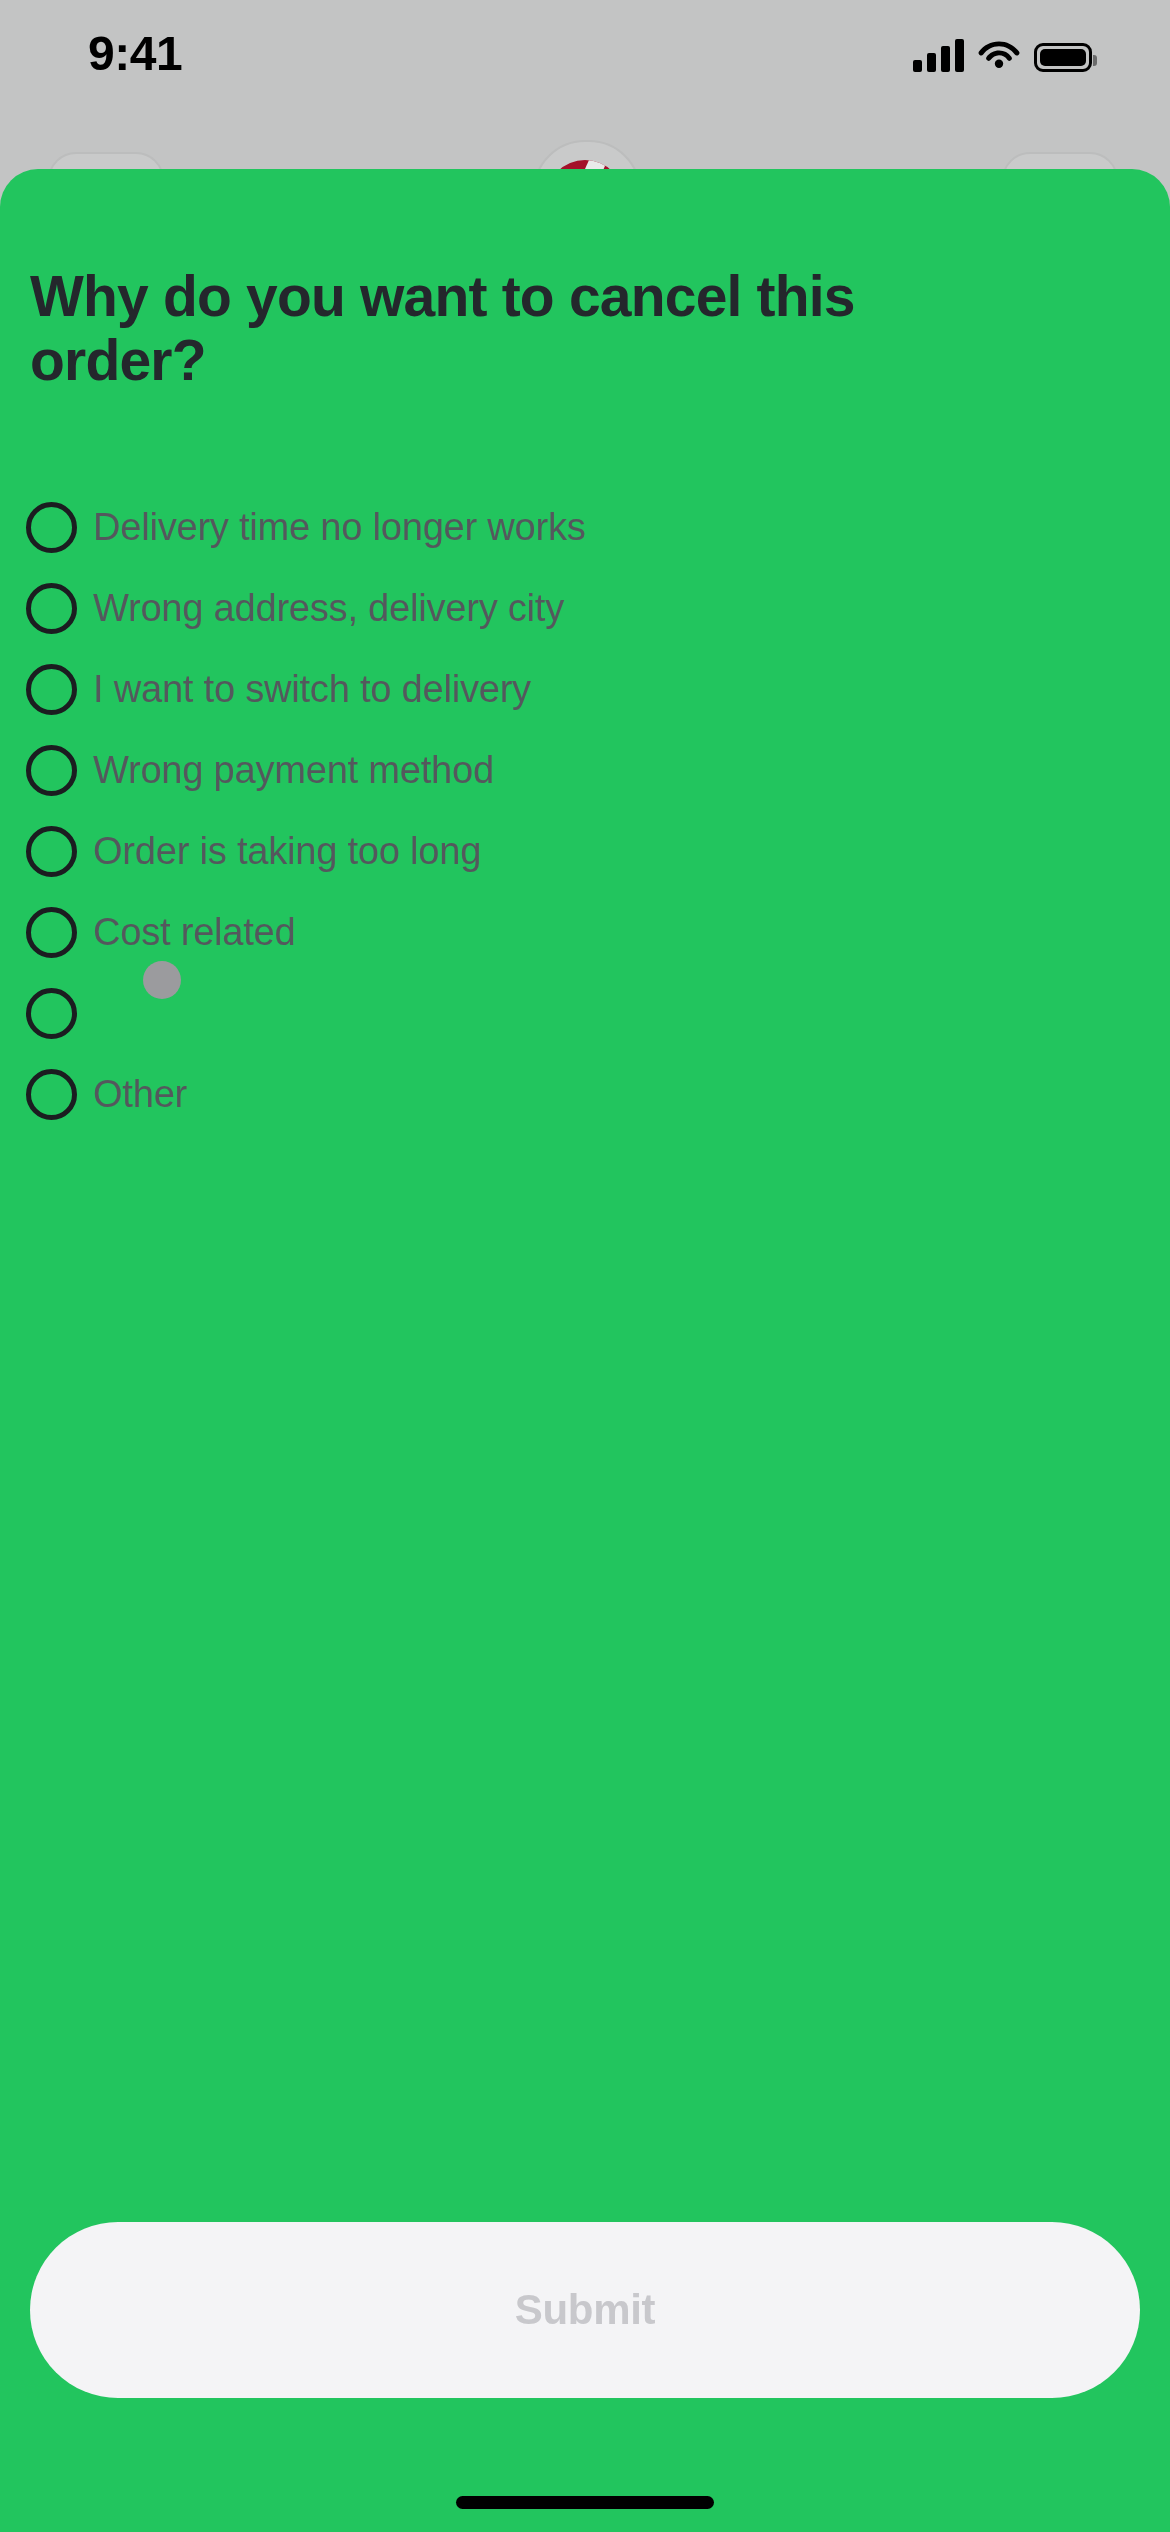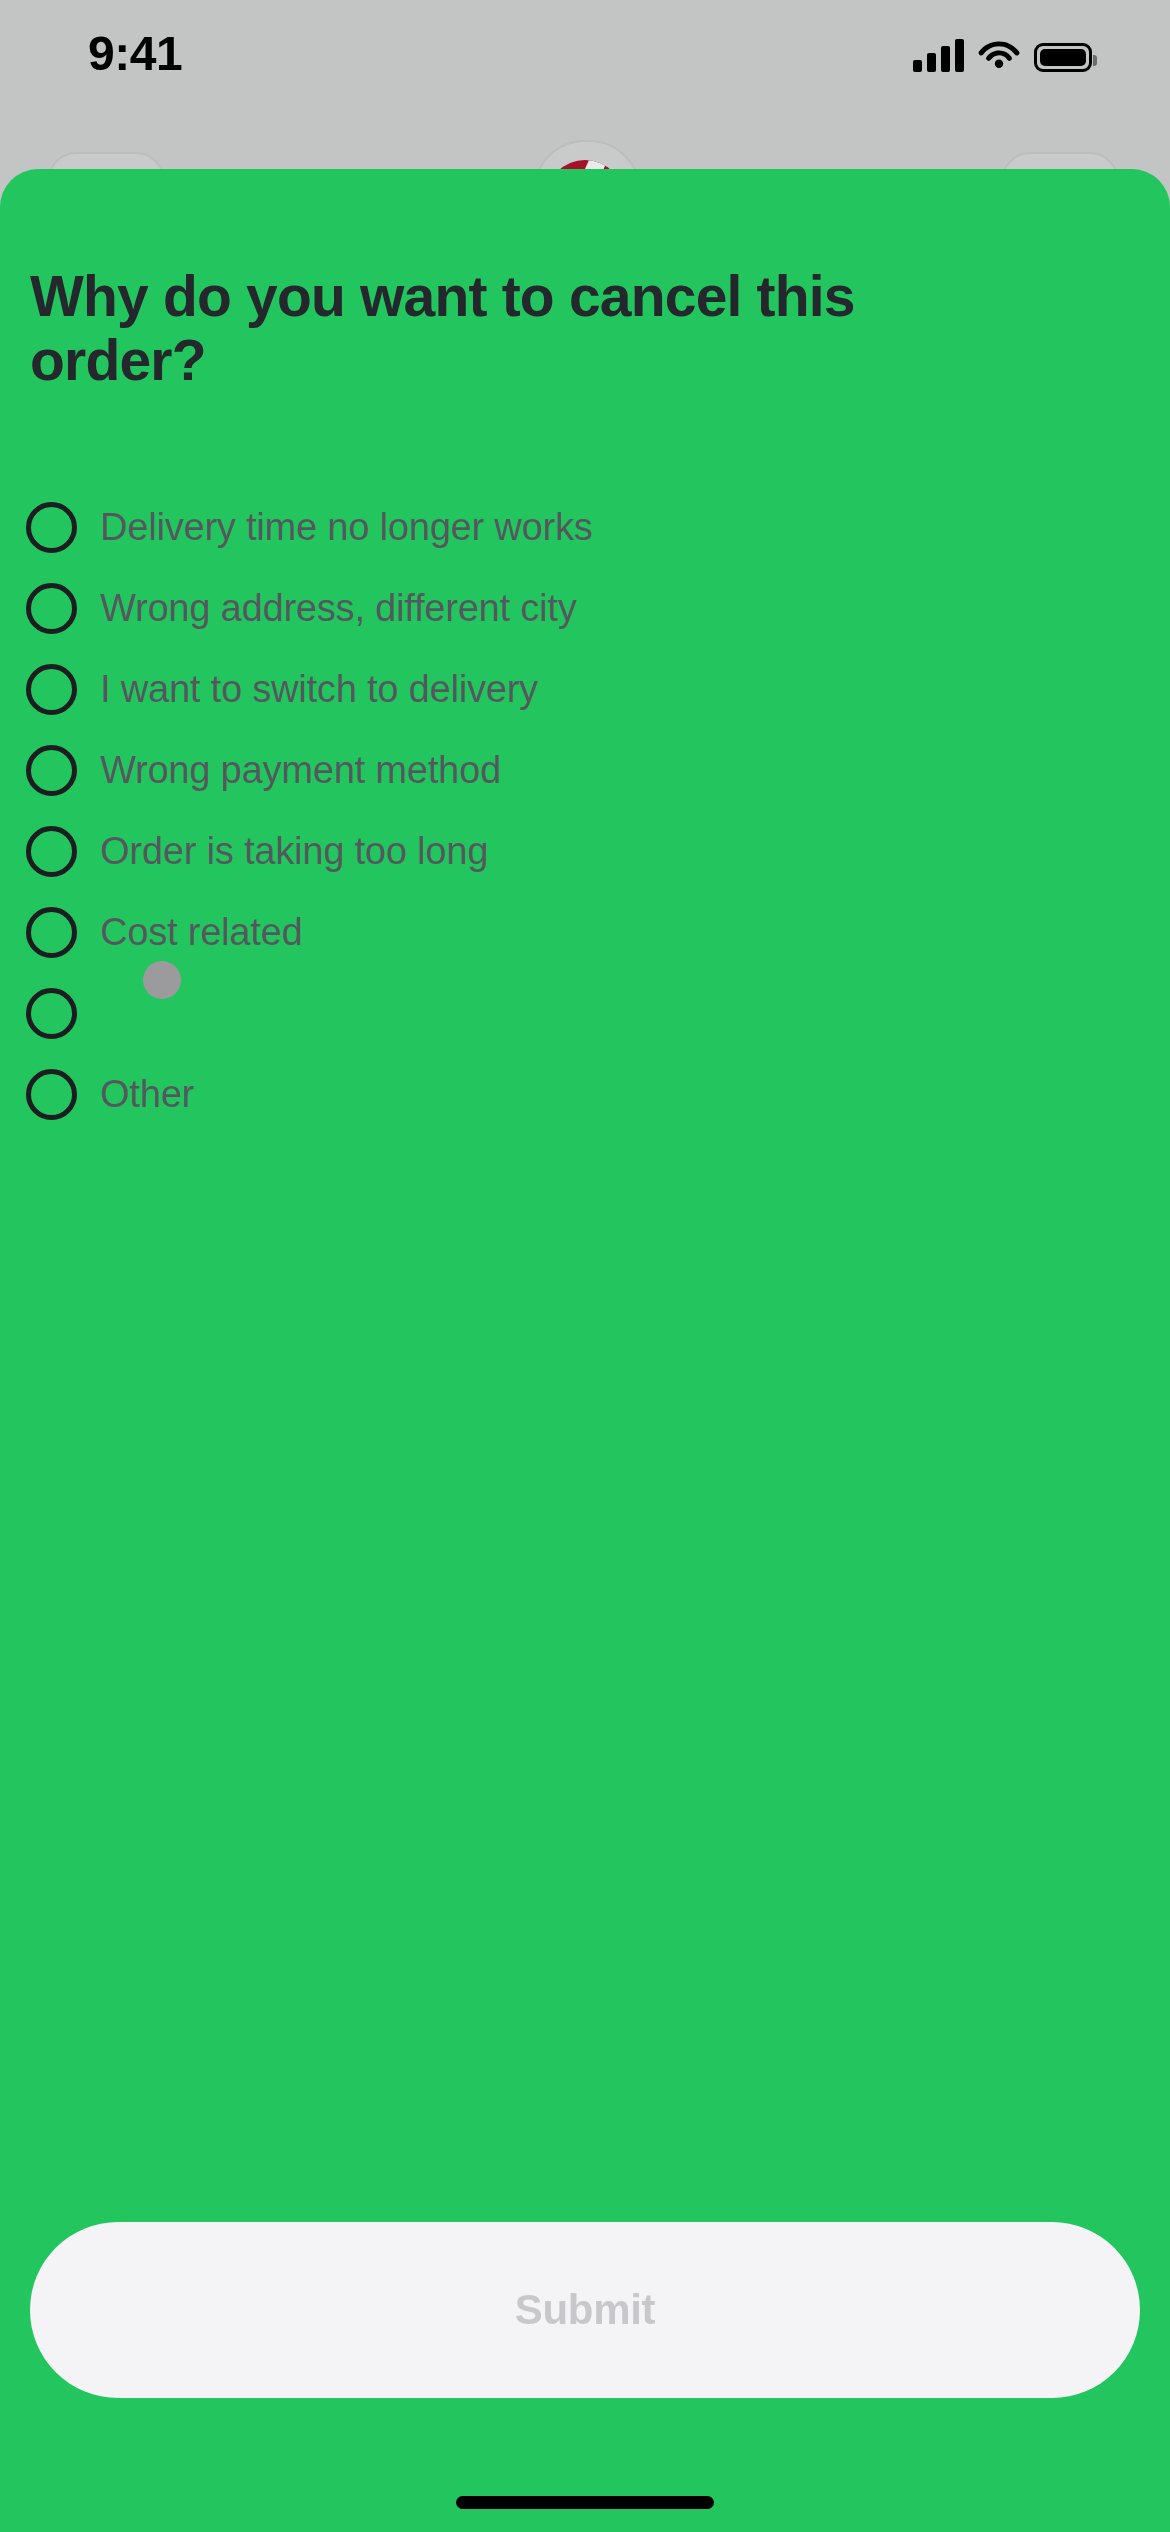--- a/index.html
+++ b/index.html
@@ -161,21 +161,21 @@
   .radio {
     width: 51px;
     height: 51px;
     min-width: 51px;
     border: 5px solid #1b1d20;
     border-radius: 50%;
     box-sizing: border-box;
     background: transparent;
   }
   .option-label {
-    margin-left: 23px;
+    margin-left: 16px;
     font-size: 38px;
     color: #54585d;
     letter-spacing: -0.2px;
     white-space: nowrap;
   }
 
   
   #touch-dot {
     position: absolute;
     left: 143px;
@@ -270,21 +270,21 @@
 
   <div id="sheet-title">Why do you want to cancel this order?</div>
 
   <div id="options">
     <div class="option-row">
       <span class="radio"></span>
       <span class="option-label">Delivery time no longer works</span>
     </div>
     <div class="option-row">
       <span class="radio"></span>
-      <span class="option-label">Wrong address, different city</span>
+      <span class="option-label">Wrong address, delivery city</span>
     </div>
     <div class="option-row">
       <span class="radio"></span>
       <span class="option-label">I want to switch to delivery</span>
     </div>
     <div class="option-row">
       <span class="radio"></span>
       <span class="option-label">Wrong payment method</span>
     </div>
     <div class="option-row">

